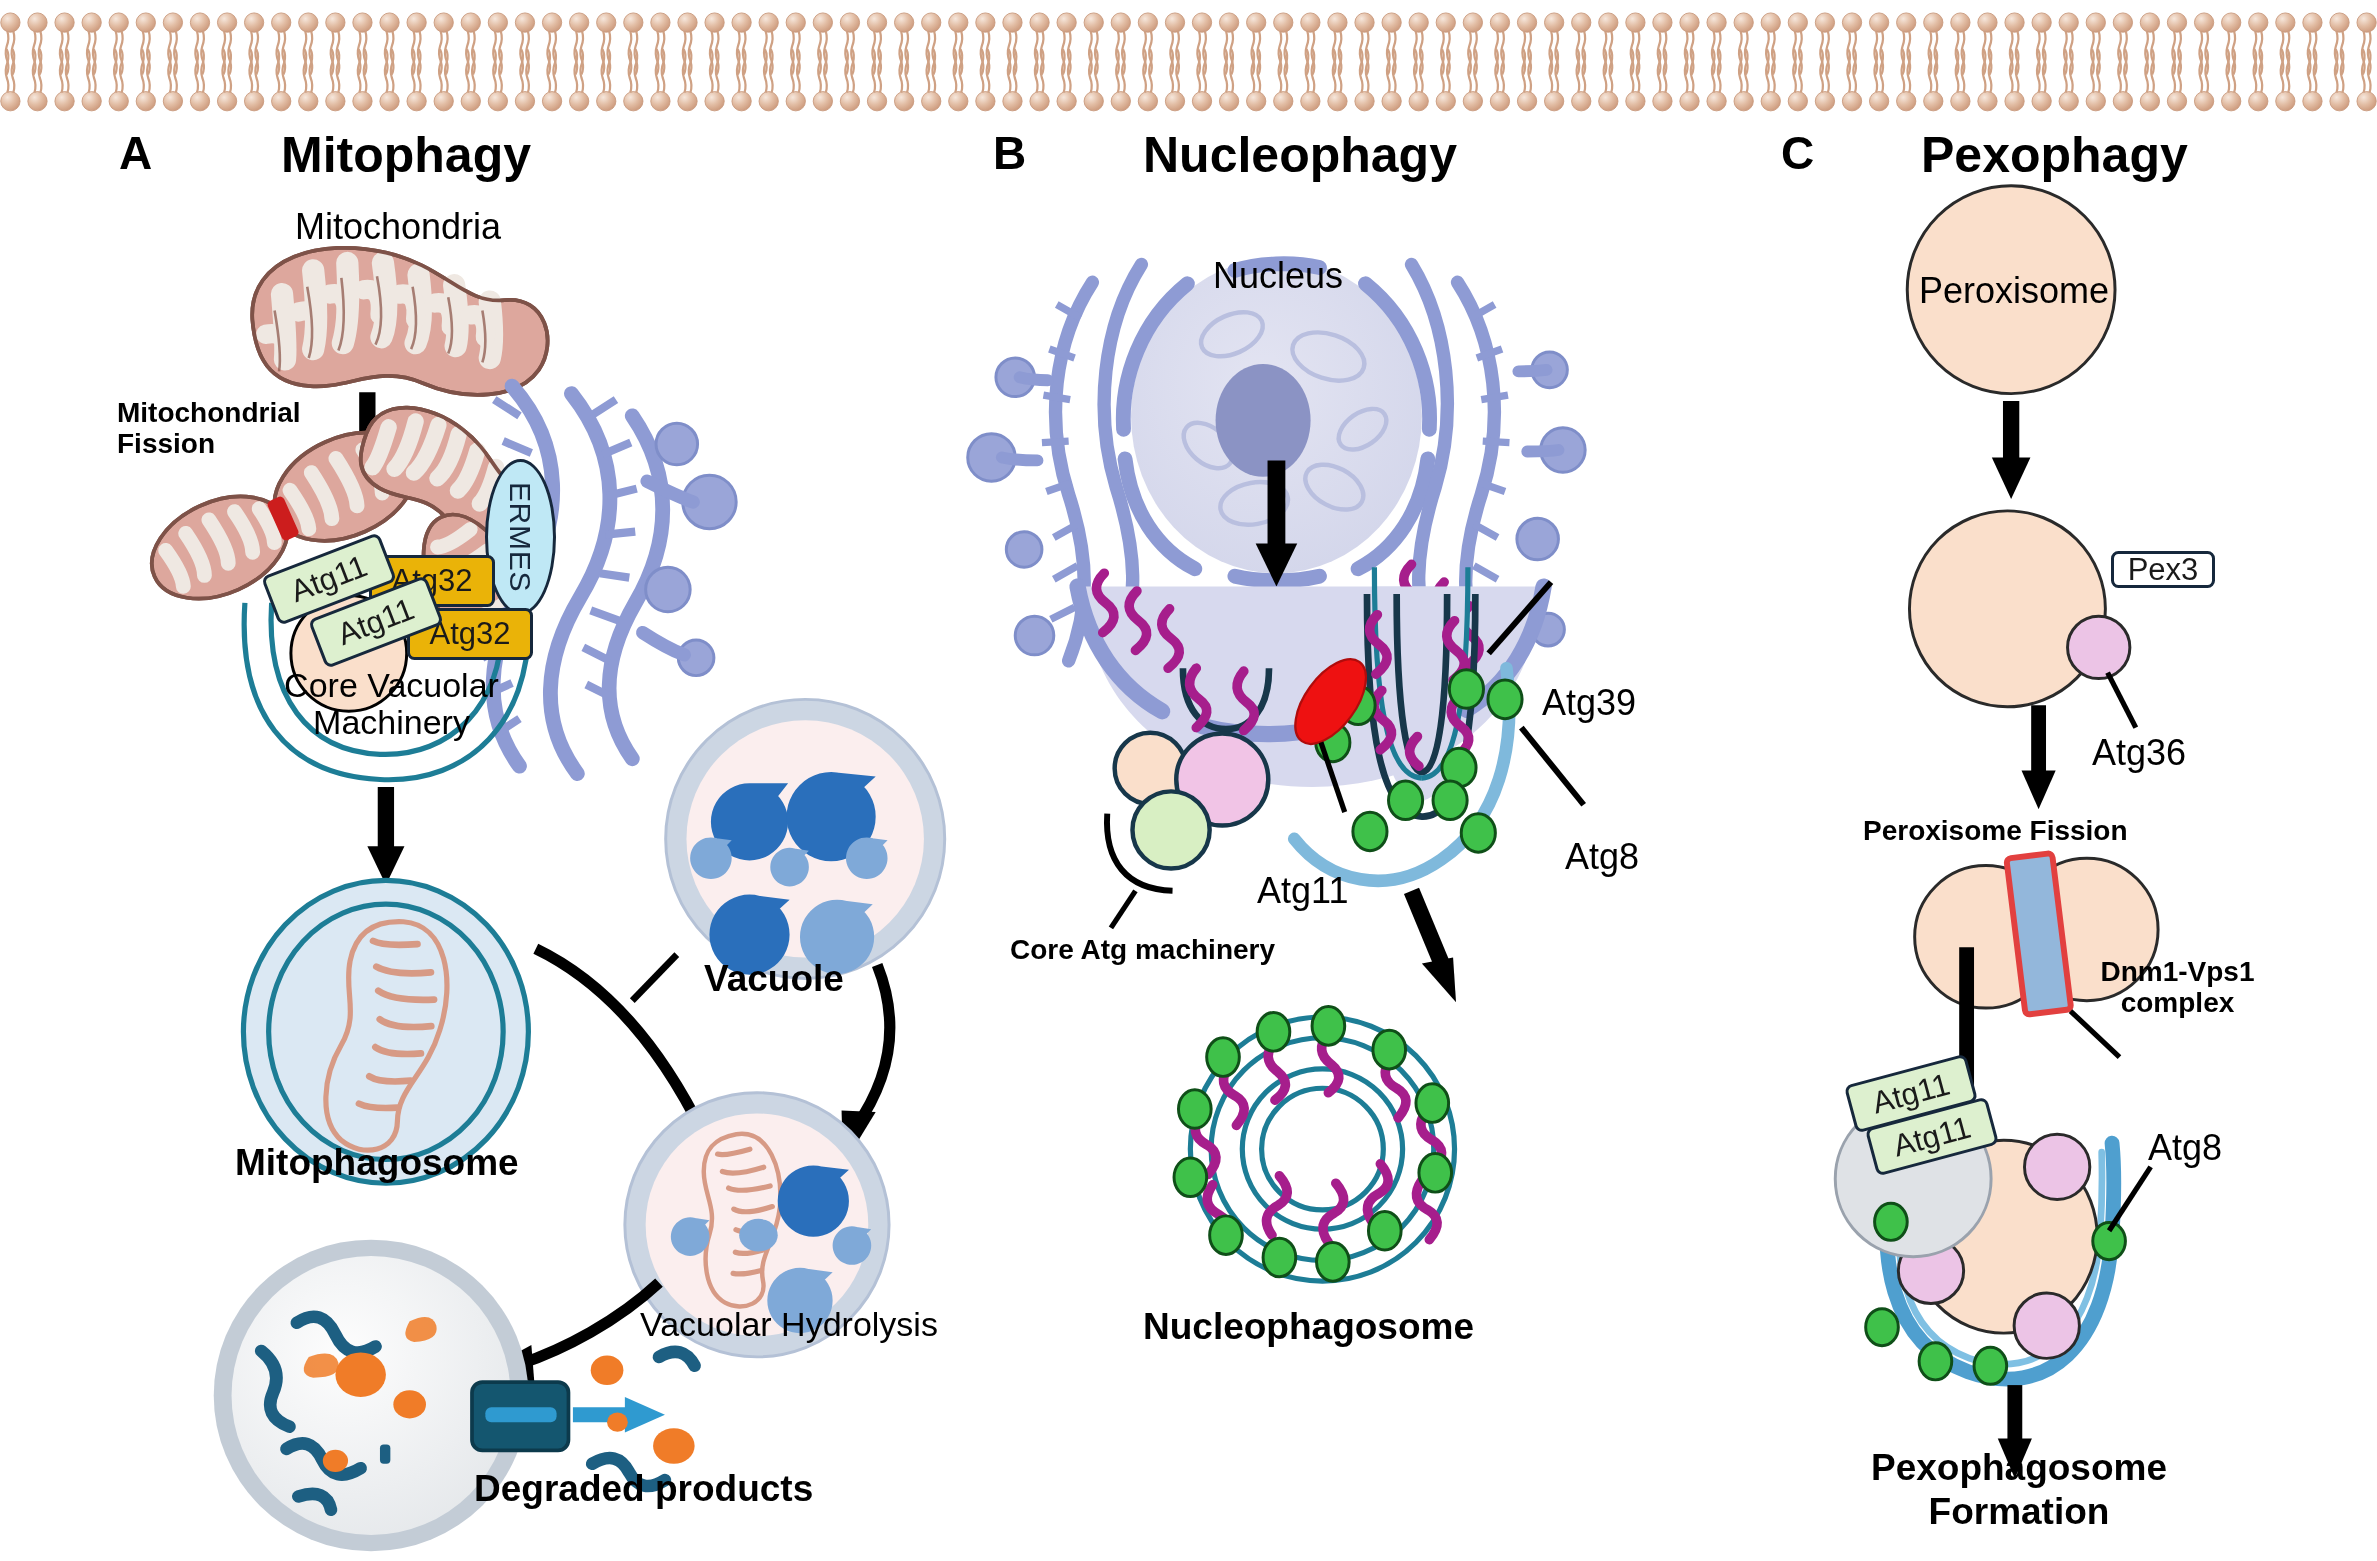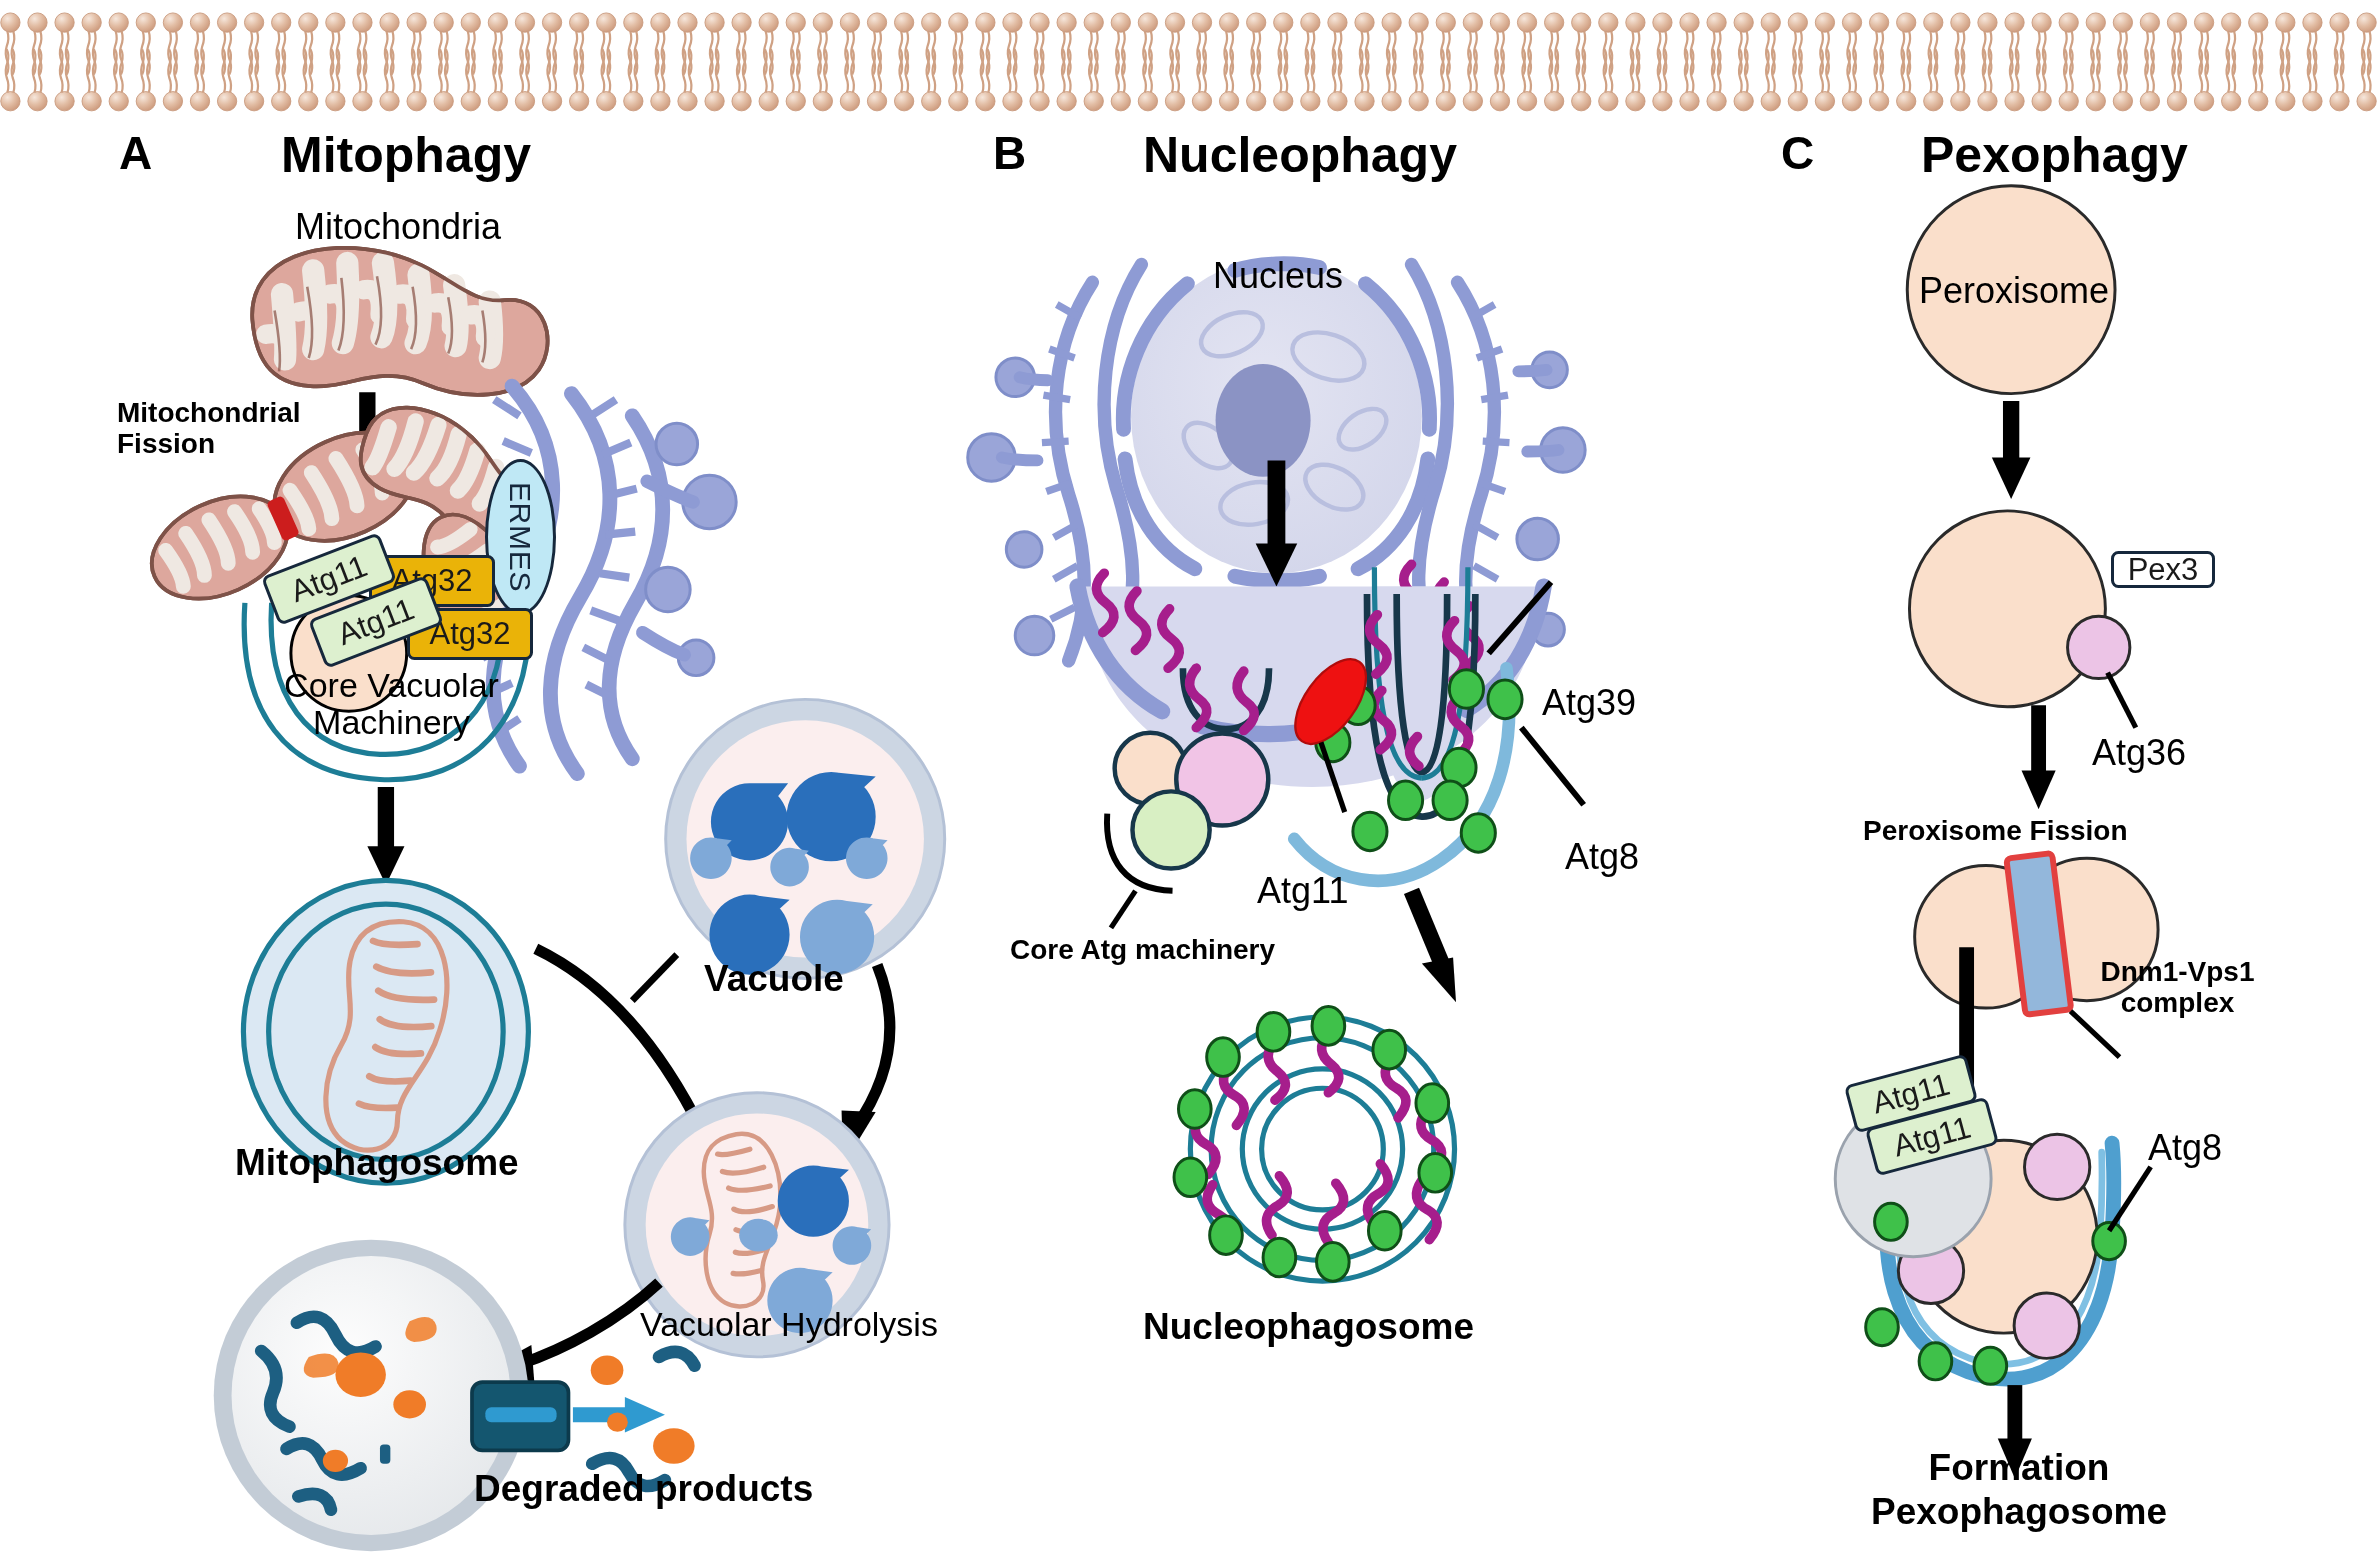--- a/index.html
+++ b/index.html
@@ -686,18 +686,18 @@
   <div class="tagbox tag-green" style="left:1848px; top:1069px; width:126px; height:49px; transform:rotate(-15deg);">
     <span>Atg11</span>
   </div>
   <div class="tagbox tag-green" style="left:1869px; top:1112px; width:126px; height:49px; transform:rotate(-15deg);">
     <span>Atg11</span>
   </div>
 
   <div class="lbl organelle-name" style="left:2148px; top:1127px;">Atg8</div>
 
   <div class="lbl bold-cap-lg center" style="left:1811px; top:1446px; width:416px; line-height:1.18;">
+    <div>Pexophagosome</div>
     <div>Formation</div>
-    <div>Pexophagosome</div>
   </div>
 
 </div>
 
 
 </body></html>

